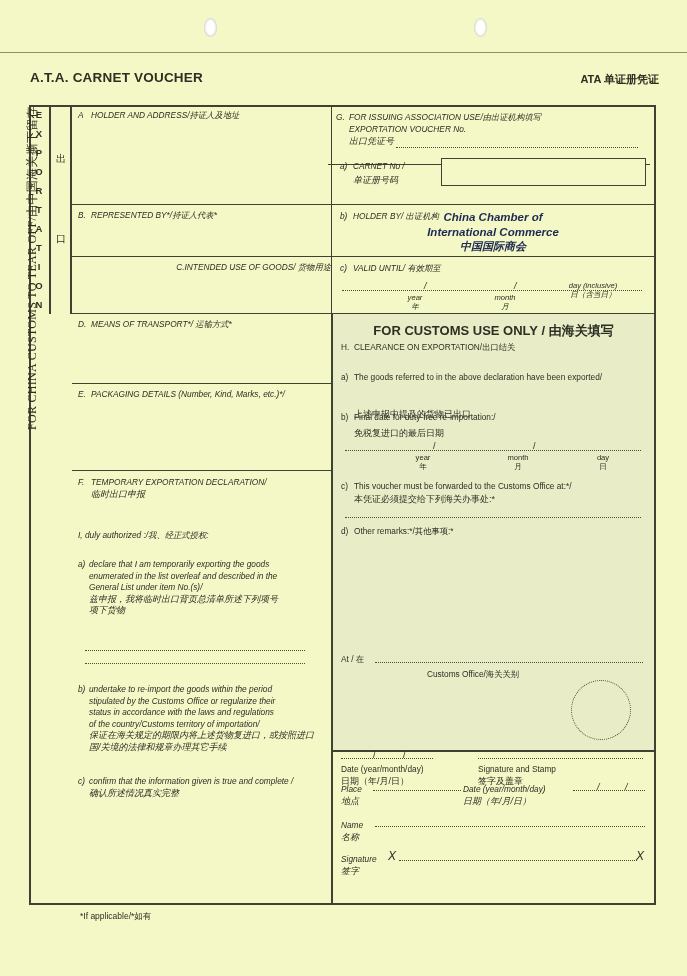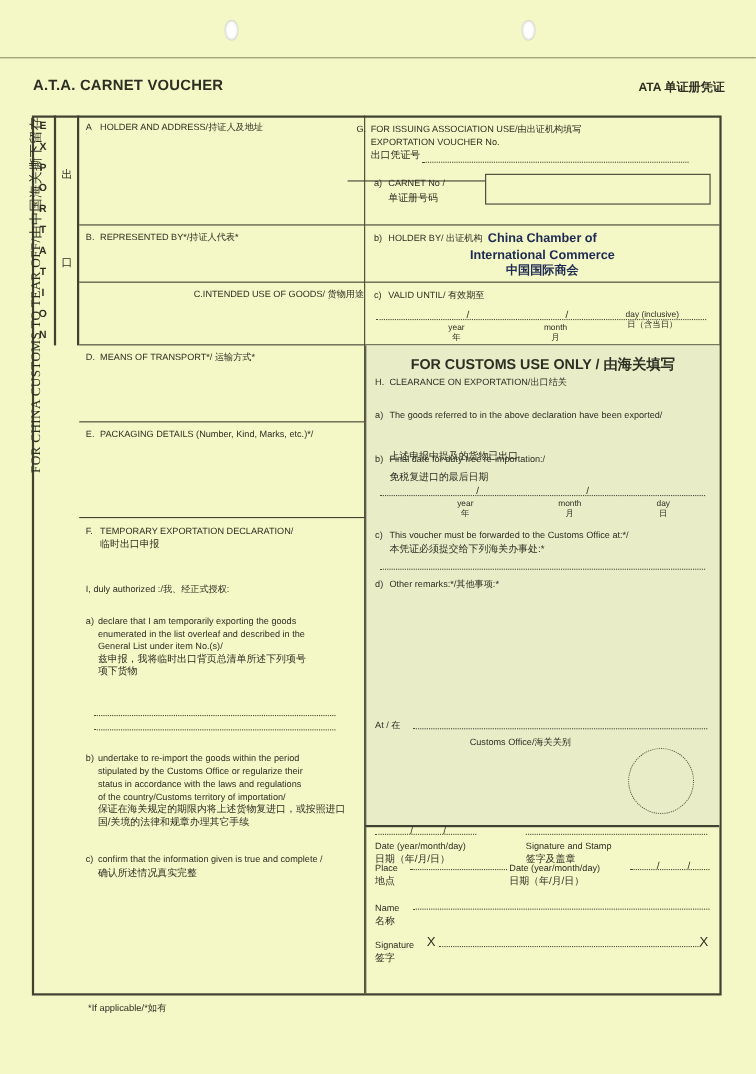--- a/index.html
+++ b/index.html
@@ -43,21 +43,21 @@
   .cn-ex1{position:absolute;left:56px;top:152px;font-size:10px;}
   .cn-ex2{position:absolute;left:56px;top:232px;font-size:10px;}
 
   
   #tear-off{position:absolute;left:24px;top:430px;width:420px;
             transform:rotate(-90deg);transform-origin:0 0;
             font-family:"Liberation Serif", serif;
             font-size:12px;letter-spacing:.3px;white-space:nowrap;}
 
   
-  .cell{position:absolute;box-sizing:border-box;}
+  .cell{position:absolute;box-sizing:border-box;font-style:italic;}
   .bb{border-bottom:1.6px solid #3f4231;}
   .br{border-right:1.6px solid #3f4231;}
 
   .lbl{font-size:8.3px;line-height:11.5px;}
   .lbl .cn{font-size:9px;}
   .ltr{display:inline-block;width:13px;}
 
   
   #customs-col{position:absolute;left:332px;top:314px;width:322px;height:438px;
                background:#e8edc8;box-sizing:border-box;
@@ -168,21 +168,21 @@
       <div style="padding-left:11px;" class="cn">保证在海关规定的期限内将上述货物复进口，或按照进口</div>
       <div style="padding-left:11px;" class="cn">国/关境的法律和规章办理其它手续</div>
     </div>
 
     <div class="lbl" style="position:absolute;left:6px;top:305px;width:252px;">
       <span class="ltr" style="width:11px;">c)</span><span>confirm that the information given is true and complete /</span>
       <div style="padding-left:11px;" class="cn">确认所述情况真实完整</div>
     </div>
   </div>
 
-  <div class="cell bb" style="left:316px;top:105px;width:322px;height:60px;">
+  <div class="cell bb" style="left:328px;top:105px;width:322px;height:60px;">
     <div class="lbl" style="padding:6px 0 0 8px;line-height:12px;">
       <span class="ltr">G.</span><span>FOR ISSUING ASSOCIATION USE/由出证机构填写</span>
       <div style="padding-left:13px;">EXPORTATION VOUCHER No.</div>
       <div style="padding-left:13px;" class="cn">出口凭证号</div>
     </div>
     <div class="dots" style="left:68px;top:42px;width:242px;"></div>
   </div>
 
   <div class="cell bb" style="left:332px;top:153px;width:322px;height:52px;">
     <div class="lbl" style="padding:6px 0 0 8px;line-height:14px;">

